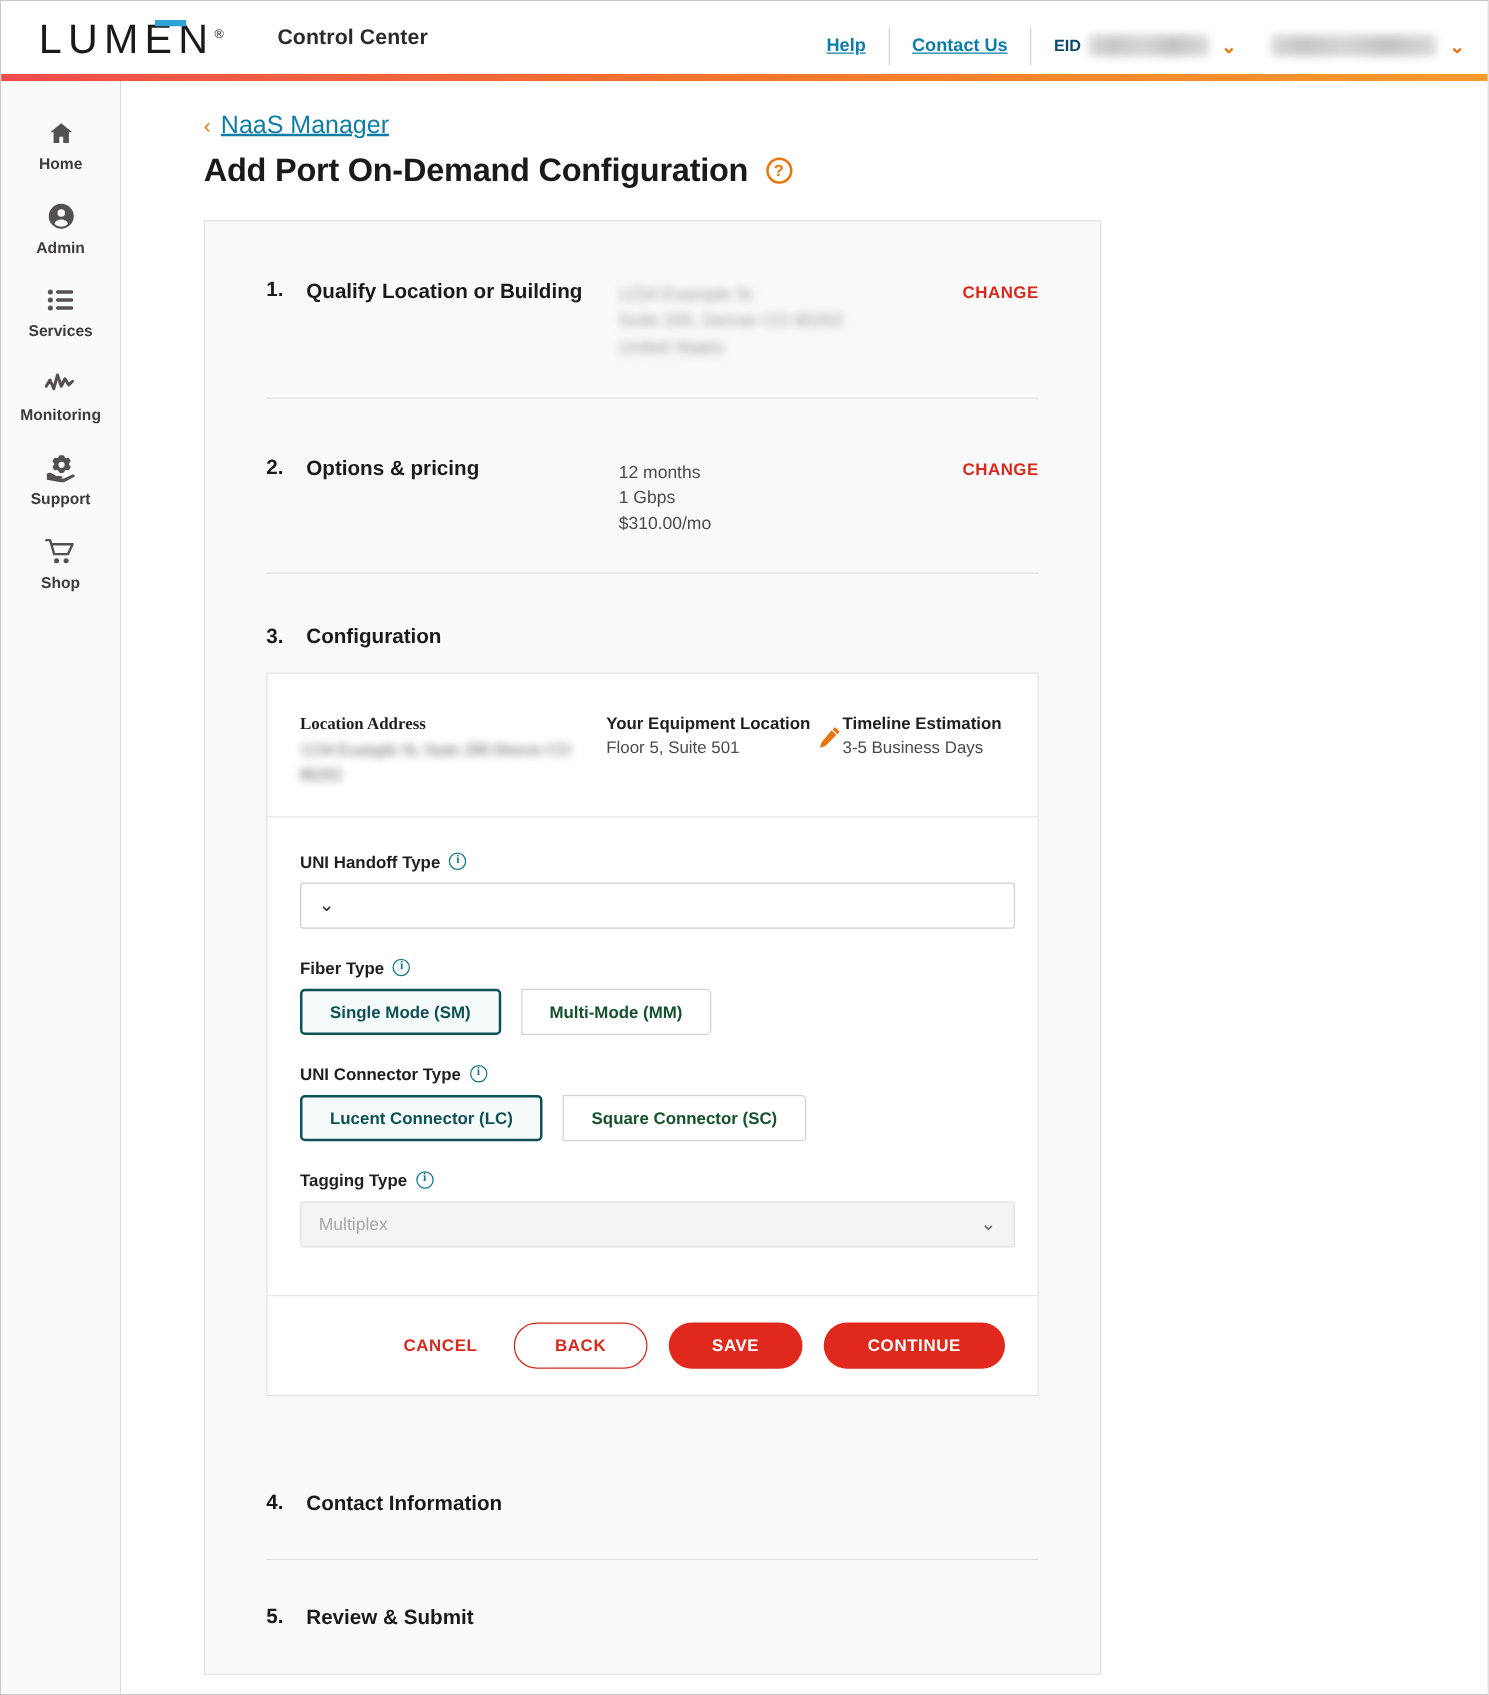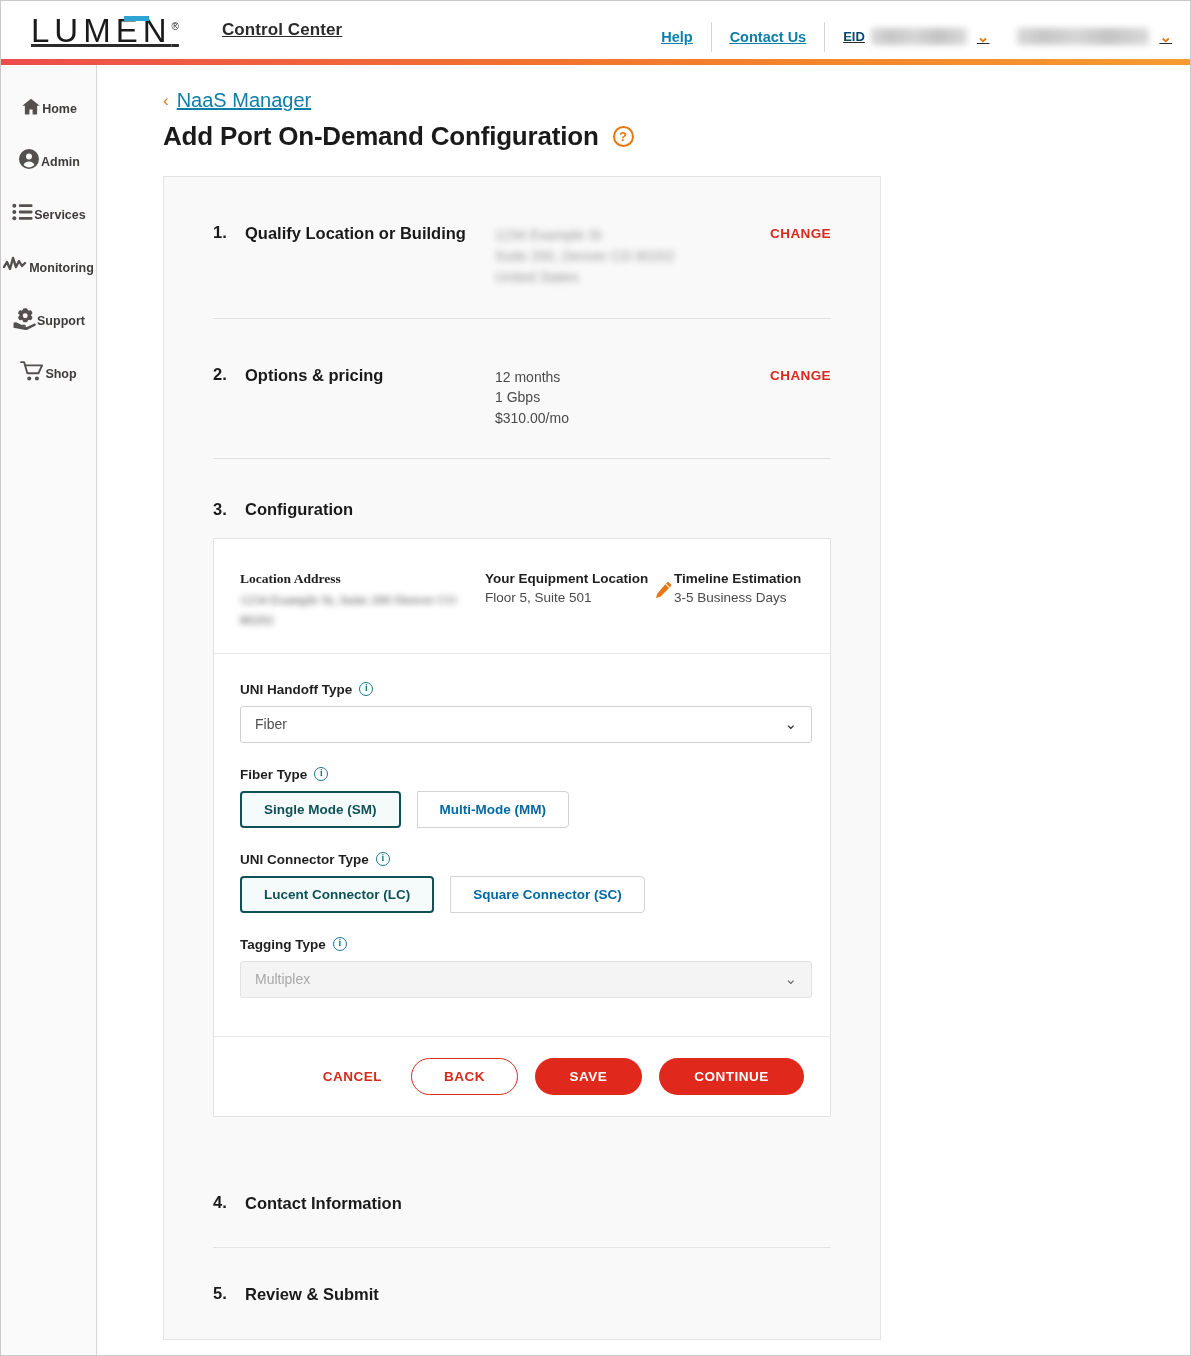--- a/index.html
+++ b/index.html
@@ -7,21 +7,21 @@
   body {
     width:1191px; height:1356px;
     background:#ffffff;
     font-family:"Liberation Sans", sans-serif;
     color:#2b2b2b;
     overflow:hidden;
   }
   .page { position:relative; width:1191px; height:1356px; border:1px solid #c9c9c9; background:#fff; }
 
   
-  .topbar { position:relative; height:58px; background:#fff; display:flex; align-items:center;text-decoration:underline; }
+  .topbar { position:relative; height:58px; background:#fff; display:flex; align-items:center; }
   .logo-wrap { margin-left:30px; display:flex; align-items:flex-end; }
   .logo-text { font-family:"Liberation Sans", sans-serif; font-size:33px; letter-spacing:5px;
                font-weight:400; color:#1a1a1a; position:relative; line-height:1; }
   .logo-bar { position:absolute; left:93px; top:2px; width:25px; height:5px; background:#2fa3d4; }
   .logo-reg { font-size:10px; vertical-align:super; letter-spacing:0; color:#1a1a1a; }
   .app-title { margin-left:43px; font-size:17px; font-weight:bold; color:#2b2b2b; letter-spacing:0.1px;}
   .top-right { margin-left:auto; display:flex; align-items:center; height:100%; padding-right:14px;margin-top:13px; }
   .toplink { color:#0d7ea8; font-size:14.5px; font-weight:bold; text-decoration:underline; padding:0 18px; white-space:nowrap;}
   .tdiv { width:1px; height:30px; background:#d5d5d5; }
   .eid-group { display:flex; align-items:center; padding:0 6px 0 18px; }
@@ -33,21 +33,21 @@
   .acct-group { display:flex; align-items:center; padding-left:12px; }
 
   .gradient-bar { height:6px; width:100%;
     background:linear-gradient(90deg,#ee4c4c 0%, #ef5d43 18%, #f2722f 45%, #f4862c 70%, #f69b30 100%); }
 
   
   .body-wrap { display:flex; height:calc(100% - 64px); }
 
   
   .sidebar { width:96px; background:#fafafa; border-right:1px solid #d8d8d8; padding-top:16px; flex:0 0 96px;}
-  .nav-item { display:flex; flex-direction:row; align-items:center; justify-content:center;
+  .nav-item { display:flex; flex-direction:column; align-items:center; justify-content:flex-start;
               padding:12px 0 10px; cursor:pointer; }
   .nav-icon { height:26px; display:flex; align-items:center; justify-content:center; margin-bottom:5px; color:#54504f;}
   .nav-label { font-size:12.5px; font-weight:bold; color:#3f3b3a; }
 
   
   .content { flex:1; padding:24px 0 0 66px; background:#fff; }
   .crumb { display:flex; align-items:center; gap:8px; margin-bottom:9px; }
   .crumb-arrow { color:#e8760e; font-size:17px; line-height:1; font-weight:500;}
   .crumb-link { color:#0d7ea8; font-size:20px; text-decoration:underline; }
   .page-title-row { display:flex; align-items:center; gap:14px; margin-bottom:24px;}
@@ -92,21 +92,21 @@
   .select { width:572px; height:37px; border:1px solid #cfcfcf; border-radius:3px; background:#fff;
             display:flex; align-items:center; padding:0 14px; font-size:14px; color:#4f4f4f; cursor:pointer;}
   .select.disabled { background:#f4f4f4; border-color:#e2e2e2; color:#a8a8a8; }
   .select .val { flex:1; }
   .select .chev { font-size:15px; color:#2b2b2b; }
   .select.disabled .chev { color:#6a6a6a; }
 
   .seg { display:inline-flex;gap:16px; }
   .seg-btn { height:37px; padding:0 22px; display:flex; align-items:center; justify-content:center;
              font-size:13.5px; font-weight:bold; background:#fff; border:1px solid #d3d3d3;
-             color:#0369a1; cursor:pointer; }
+             color:#14532d; cursor:pointer; }
   .seg-btn:first-child { border-radius:4px 0 0 4px; }
   .seg-btn:last-child  { border-radius:0 4px 4px 0; border-left:none;}
   .seg-btn.active { background:#f5fbfa; border:2px solid #0f5156; color:#0f5156; border-radius:4px; z-index:2; }
   .seg-btn.active + .seg-btn { border-left:1px solid #d3d3d3; }
 
   .actions { display:flex; align-items:center; justify-content:flex-end; gap:17px;
              border-top:1px solid #e8e8e8; padding:21px 26px; }
   .btn { height:37px; border-radius:19px; font-size:13.5px; font-weight:bold; letter-spacing:.5px;
          display:flex; align-items:center; justify-content:center; cursor:pointer; }
   .btn-text { color:#d8291c; background:transparent; padding:0 12px; }
@@ -285,21 +285,20 @@
           </div>
 
           <div class="form-body">
 
             <div class="field">
               <div class="flabel">
                 <span>UNI Handoff Type</span>
                 <span class="info-i">i</span>
               </div>
               <div class="select">
-                <span class="val">Fiber</span>
                 <span class="chev">⌄</span>
               </div>
             </div>
 
             <div class="field">
               <div class="flabel">
                 <span>Fiber Type</span>
                 <span class="info-i">i</span>
               </div>
               <div class="seg">

